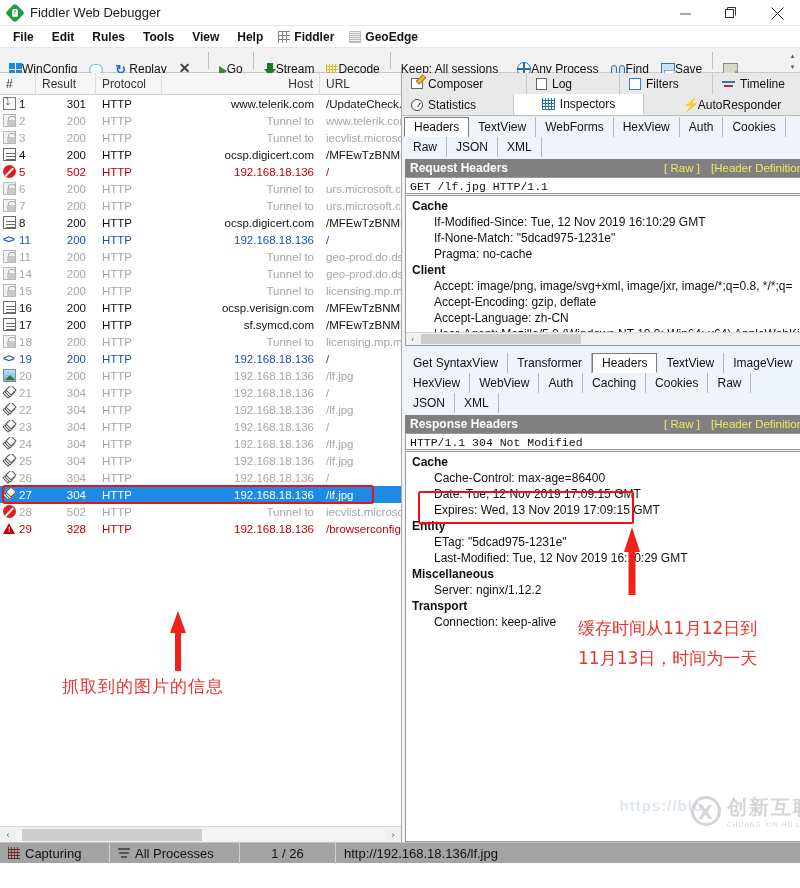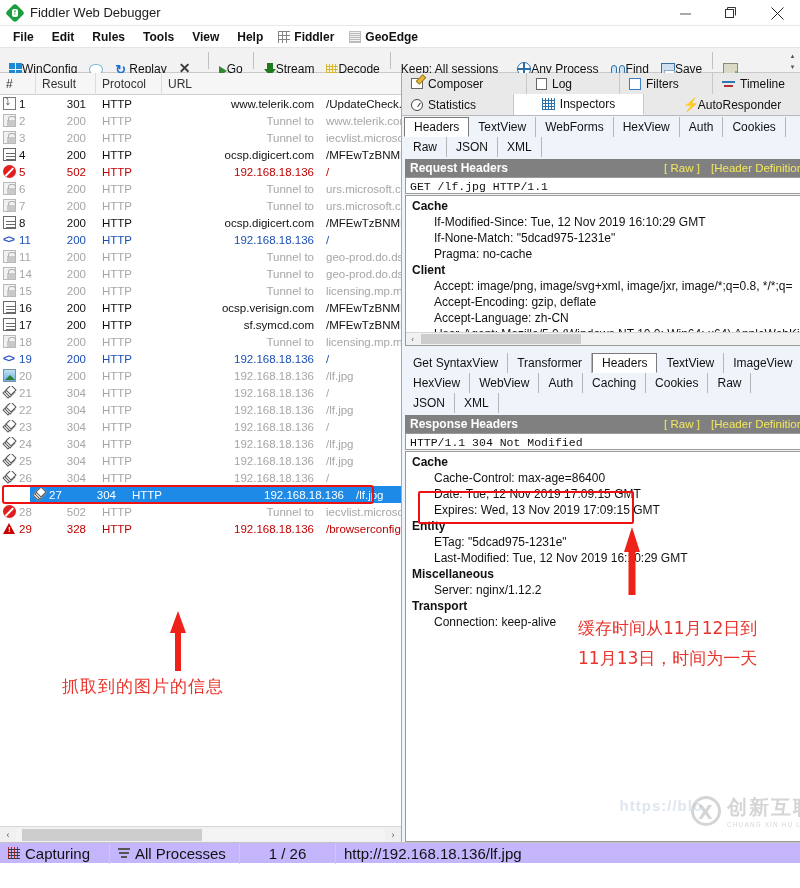--- a/index.html
+++ b/index.html
@@ -160,21 +160,21 @@
   .srow .c.icn { width:19px; display:flex; justify-content:center; align-items:center; flex:none;}
   .srow .c.num { width:17px; text-align:left; flex:none; }
   .srow .c.result { width:60px; text-align:right; padding-right:10px; flex:none;}
   .srow .c.protocol { width:66px; padding-left:6px; flex:none;}
   .srow .c.host { width:158px; text-align:right; padding-right:6px; flex:none;}
   .srow .c.url { flex:1; padding-left:6px; }
   .srow.dim { color:#a6a6a6; }
   .srow.norm { color:#111; }
   .srow.err { color:#c00000; }
   .srow.blue { color:#1a4fb4; }
-  .srow.sel { background:#1d8ae8; color:#fff;margin-left:30px; }
+  .srow.sel { background:#1d8ae8; color:#fff; }
 
   
   .ri { width:13px; height:13px; position:relative; display:inline-block; }
   .ri-arrow { border:1px solid #7a7a7a; background:#fdfdfd; }
   .ri-arrow::after { content:"⤵"; position:absolute; left:1px; top:-2px; font-size:10px; color:#444; }
   .ri-lock { border:1px solid #b9b9b9; background:#f1f1f1; }
   .ri-lock::after { content:""; position:absolute; left:3.5px; top:1px; width:6px; height:4px; border:1.3px solid #b0b0b0; border-bottom:none; border-radius:3px 3px 0 0; }
   .ri-lock::before { content:""; position:absolute; left:2.5px; top:5px; width:8px; height:6px; background:#c9c9c9; }
   .ri-doc { border:1px solid #6a6a6a; background:#fff; }
   .ri-doc::after {
@@ -322,22 +322,22 @@
   #wm-logo .cx::after {
     content:"X"; position:absolute; left:4px; top:2px; color:#b4b4b4;
     font-size:19px; font-weight:bold; font-family:"DejaVu Sans", sans-serif;
   }
   #wm-logo .txt { color:#b4b4b4; }
   #wm-logo .txt .cn { font-size:20px; font-weight:bold; letter-spacing:2px; font-family:"DejaVu Sans", sans-serif; }
   #wm-logo .txt .py { font-size:6.5px; letter-spacing:1.1px; }
 
   
   #statusbar {
-    height:21px; background:#c4b5fd; border-top:1px solid #c4c4c4;
-    display:flex; align-items:center; font-size:15px; color:#111;
+    height:21px; background:#a3a3a3; border-top:1px solid #c4c4c4;
+    display:flex; align-items:center; font-size:13px; color:#111;
     position:relative;
   }
   #statusbar .cell { height:21px; display:flex; align-items:center; gap:5px; padding:0 8px; border-right:1px solid #cfcfcf; white-space:nowrap;}
   #statusbar .cell.capt { width:110px; }
   #statusbar .cell.proc { width:130px; }
   #statusbar .cell.cnt { width:96px; justify-content:center; }
   #statusbar .cell.url { flex:1; border-right:none; }
   .ic-capture {
     width:12px;height:12px;flex:none;
     background:
@@ -468,20 +468,21 @@
   </div>
 </div>
 
 <div id="main">
 
   <div id="leftpane">
     <div id="colheader">
       <div class="ch num">#</div>
       <div class="ch result">Result</div>
       <div class="ch protocol">Protocol</div>
+      <div class="ch host">Host</div>
       <div class="ch url">URL</div>
     </div>
 
     <div id="sessionlist">
       <div id="rows-container">
           <div class="srow norm">
             <div class="c icn">
               <span class="ri ri-arrow"></span>
             </div>
             <div class="c num">1</div>

